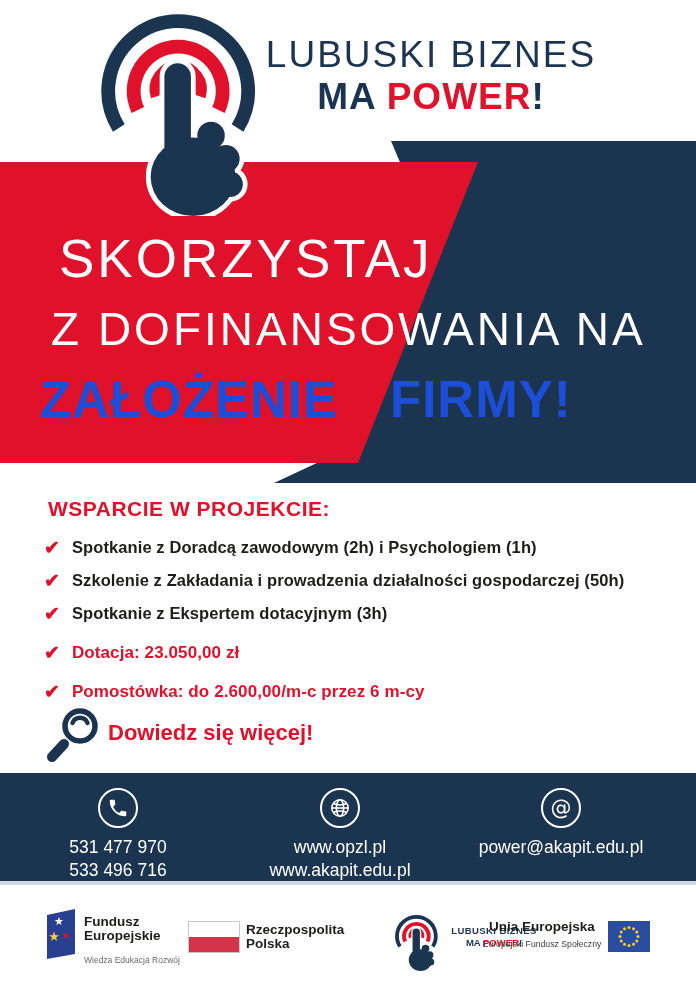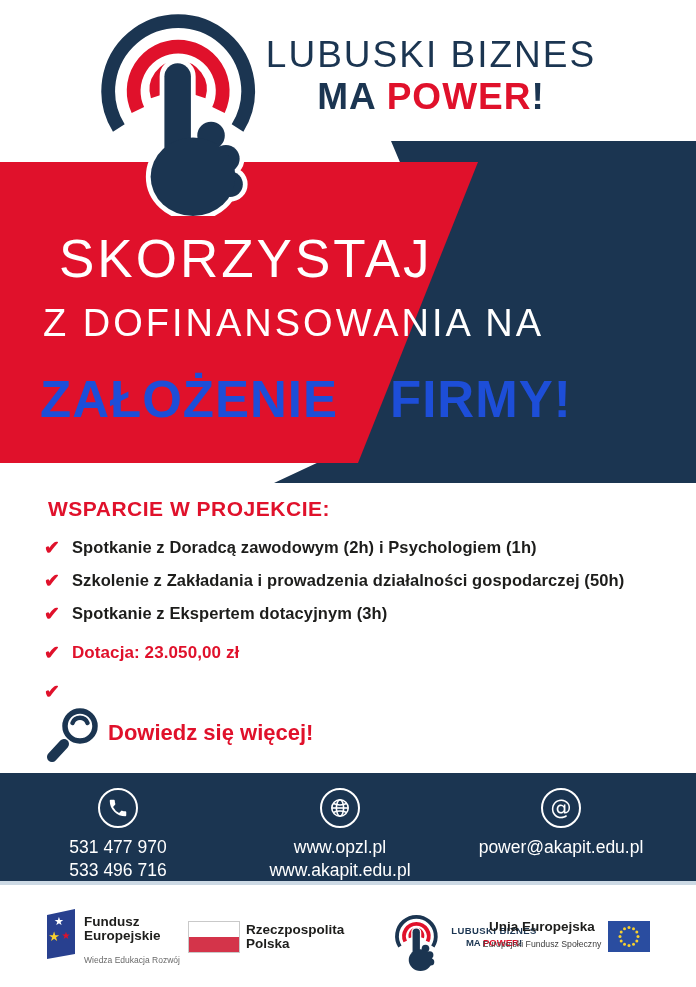--- a/index.html
+++ b/index.html
@@ -13,21 +13,21 @@
   
   #brand-icon{left:90px;top:4px;z-index:3;}
   .brand-text{left:256px;top:34px;width:350px;text-align:center;z-index:2;color:#1b3551;}
   .brand-line1{font-size:37px;font-weight:500;letter-spacing:2px;line-height:42px;}
   .brand-line2{font-size:37px;font-weight:800;letter-spacing:1px;line-height:42px;}
   .accent-red{color:#e0112b;}
 
   
   .h-light{color:#fff;font-weight:400;letter-spacing:3px;z-index:2;white-space:nowrap;margin-left:19px;}
   #h-line1{left:40px;top:228px;font-size:53px;}
-  #h-line2{left:24px;top:302px;font-size:38px;}
+  #h-line2{left:32px;top:302px;font-size:46px;}
   #h-line3{left:40px;top:370px;font-size:51px;font-weight:800;color:#1d4ed8;letter-spacing:1px;z-index:2;white-space:nowrap;}
   #h-line3 .w2{margin-left:52px;}
 
   
   #support-heading{left:48px;top:497px;font-size:21px;font-weight:800;color:#e0112b;letter-spacing:.5px;}
   .items{left:44px;top:535px;width:640px;}
   .item{display:flex;align-items:baseline;gap:12px;height:33px;}
   .item .check{color:#e0112b;font-size:19px;font-weight:700;transform:translateY(1px);}
   .item .txt{font-size:16.5px;font-weight:700;color:#1d1d1b;letter-spacing:.1px;}
   .item.red-item{margin-top:6px;}
@@ -116,20 +116,21 @@
     <div class="item">
       <span class="check">✔</span>
       <span class="txt">Spotkanie z Ekspertem dotacyjnym (3h)</span>
     </div>
     <div class="item red-item">
       <span class="check">✔</span>
       <span class="txt">Dotacja: 23.050,00 zł</span>
     </div>
     <div class="item red-item">
       <span class="check">✔</span>
+      <span class="txt">Pomostówka: do 2.600,00/m-c przez 6 m-cy</span>
     </div>
   </div>
 
   <svg id="cta-icon" class="abs" width="62" height="70" viewBox="0 0 62 70">
     <circle cx="40" cy="26" r="15" fill="none" stroke="#1b3551" stroke-width="5.5"></circle>
     <path d="M32.5,23 A8,8 0 0 1 47.5,23" fill="none" stroke="#1b3551" stroke-width="4.5" stroke-linecap="round"></path>
     <line x1="24" y1="44" x2="12" y2="57" stroke="#1b3551" stroke-width="10" stroke-linecap="round"></line>
   </svg>
   <div id="cta-text" class="abs">Dowiedz się więcej!</div>
 

